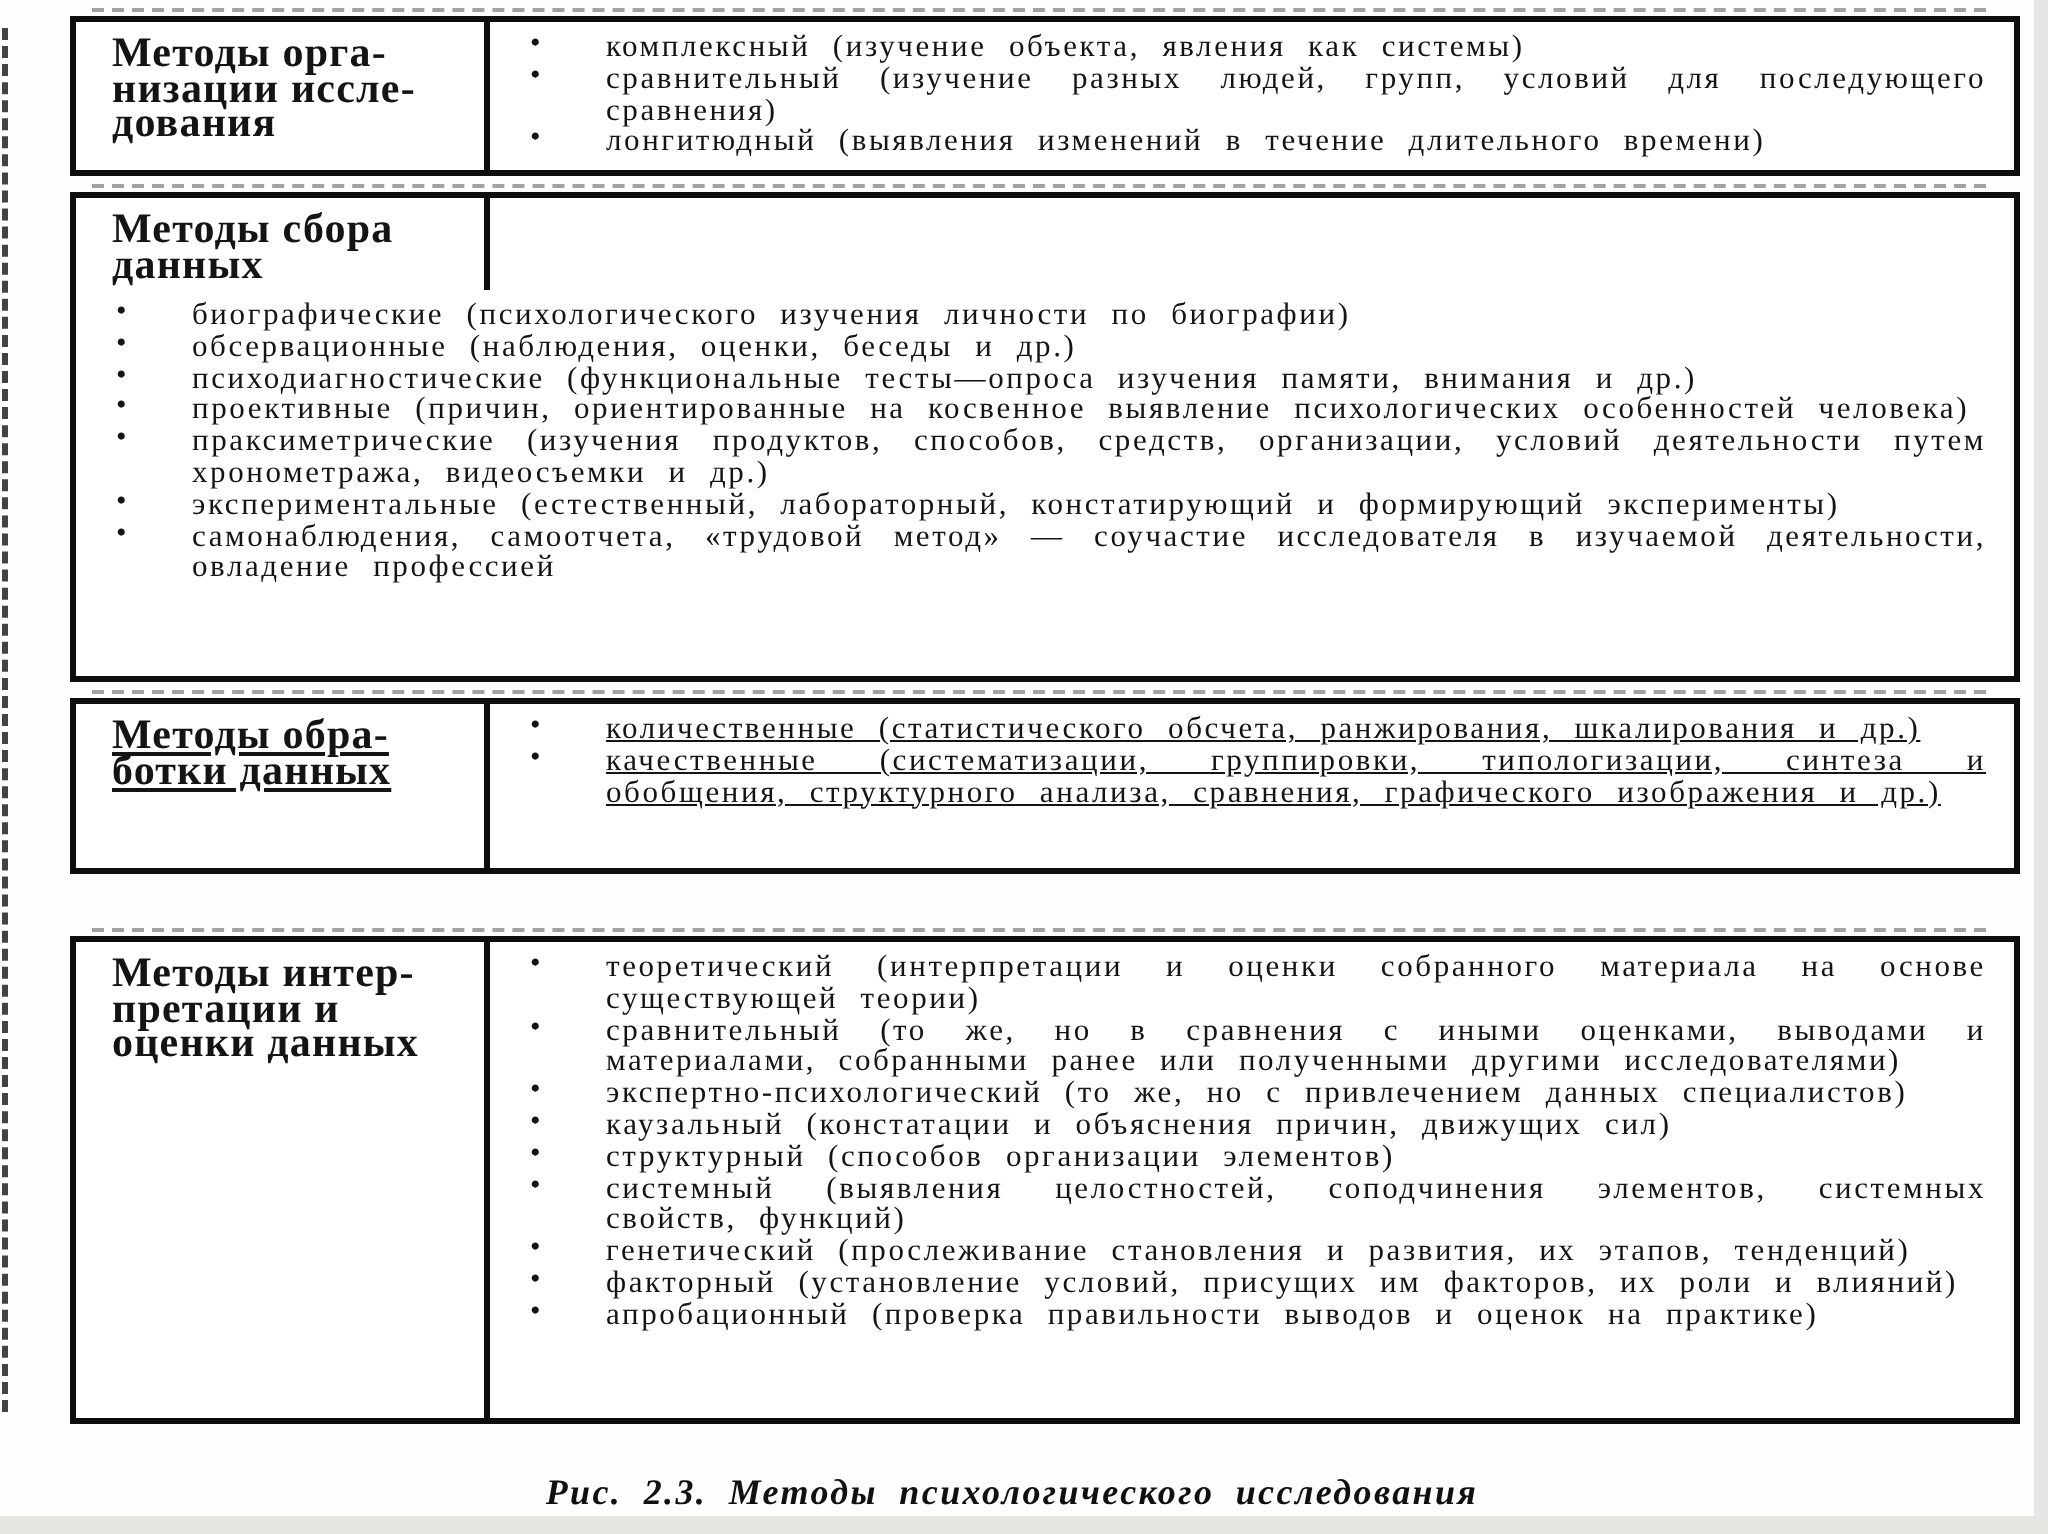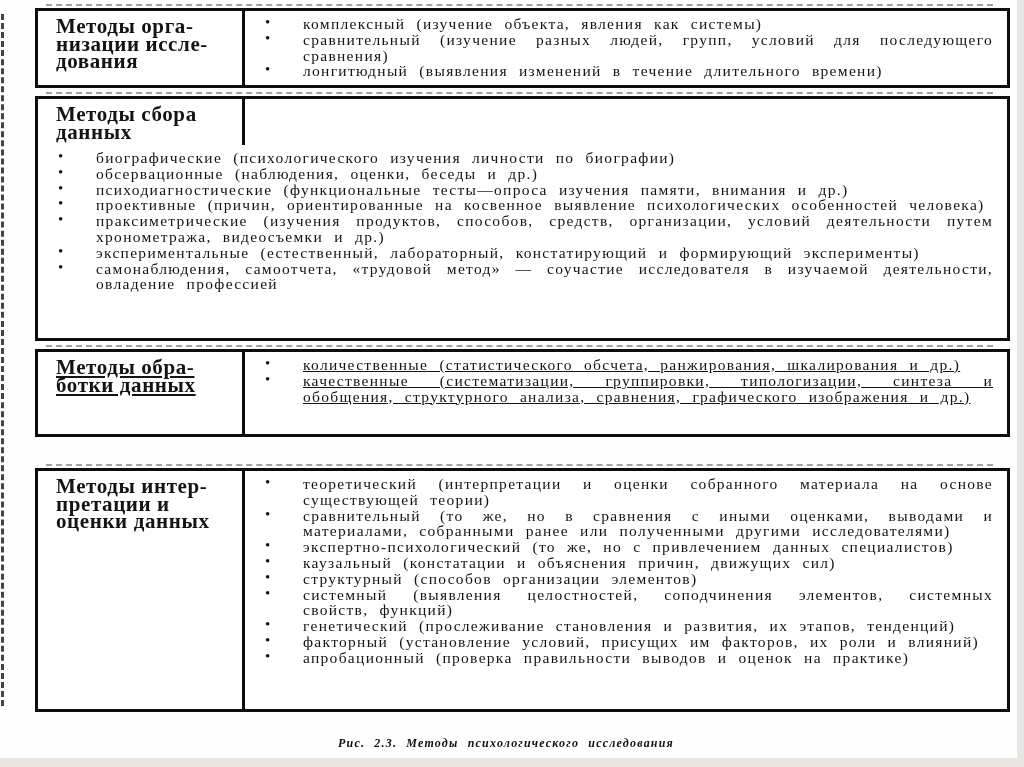--- a/index.html
+++ b/index.html
@@ -97,21 +97,21 @@
     text-align: justify;
   }
   .caption {
     position: absolute;
     top: 736px;
     left: 0;
     width: 1012px;
     text-align: center;
     font-weight: bold;
     font-style: italic;
-    font-size: 12px;
+    font-size: 18px;
     letter-spacing: 1.2px;
     word-spacing: 5px;
     color: #101010;
   }
 </style>
 </head>
 <body>
 
 <div class="doc">
 

